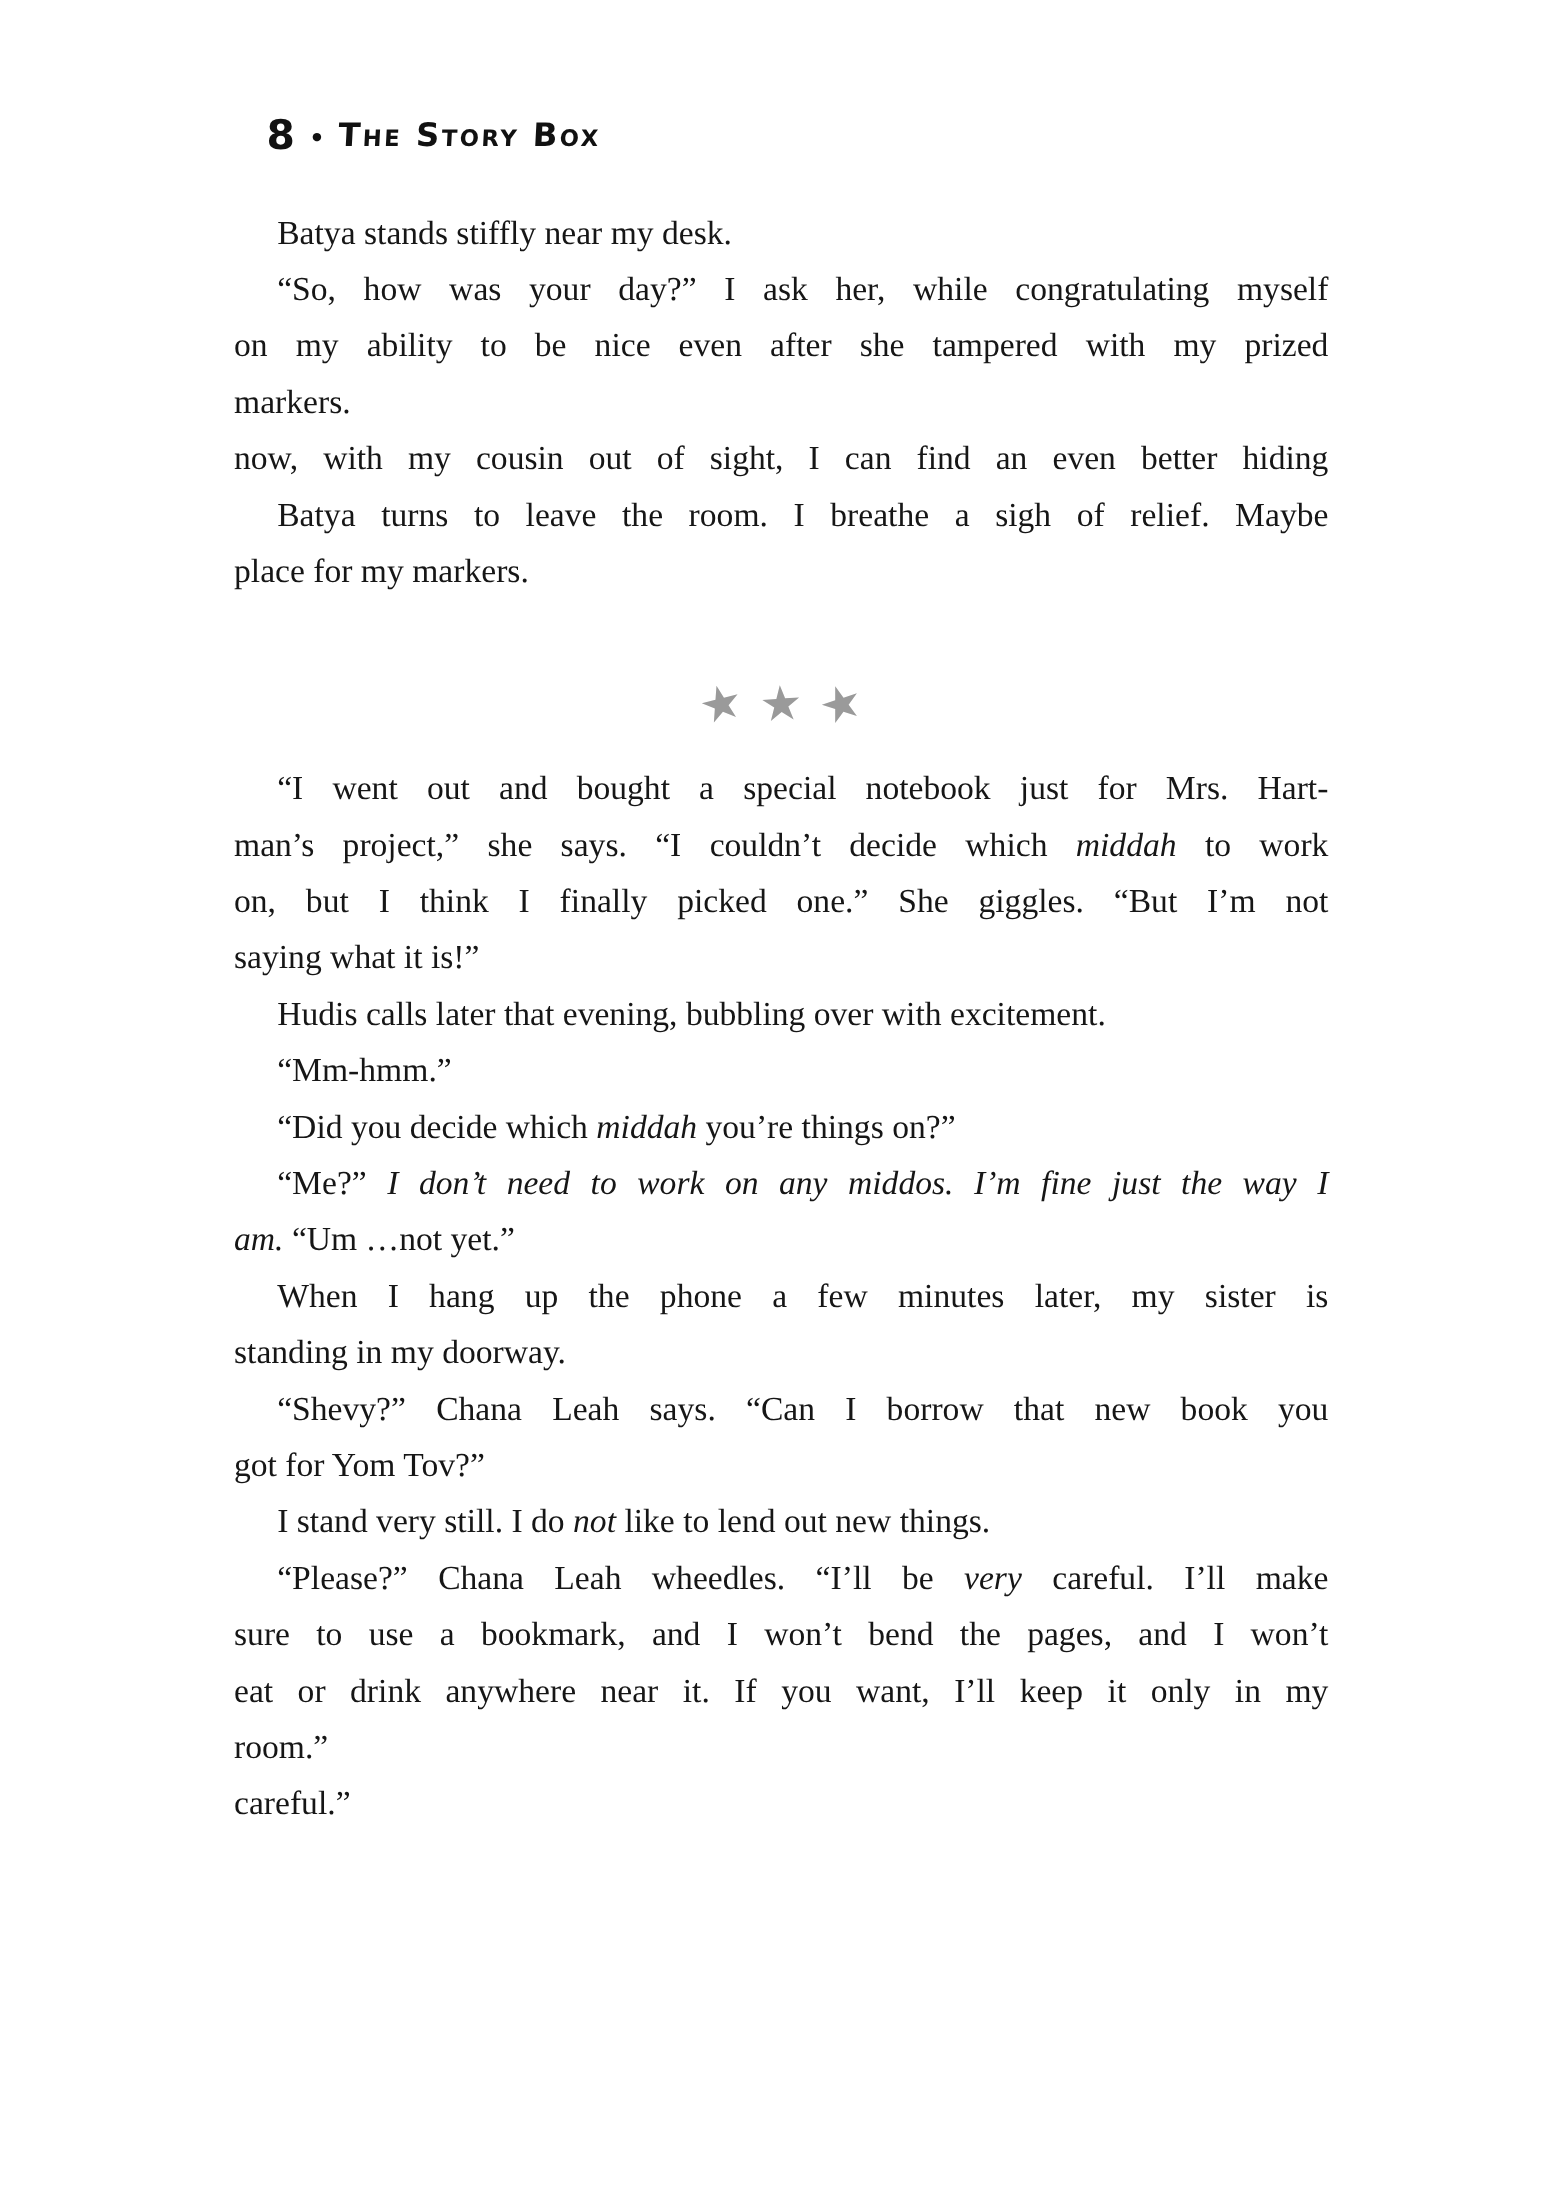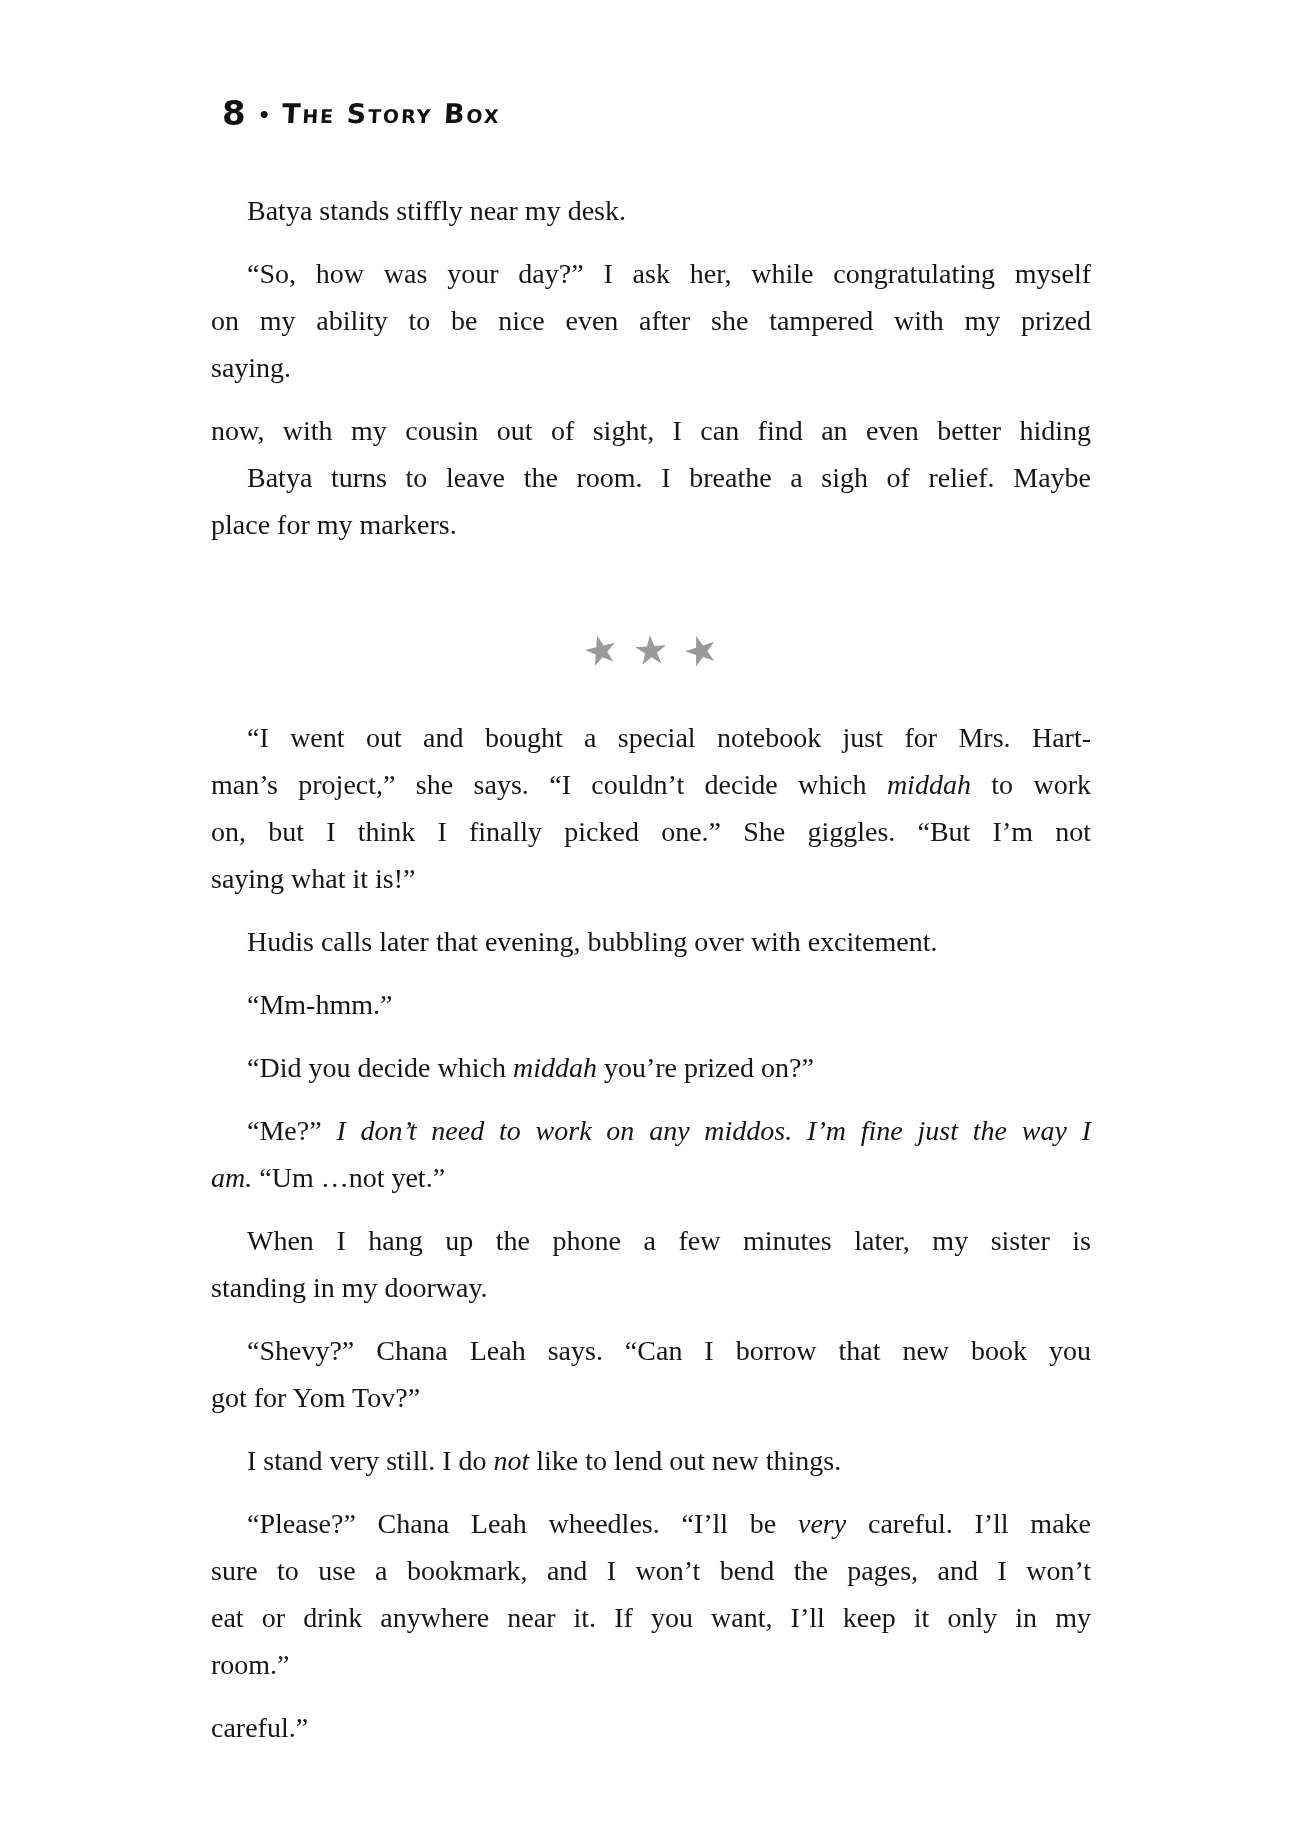--- a/index.html
+++ b/index.html
@@ -45,21 +45,21 @@
   .page-body {
     position: absolute;
     left: 195px;
     top: 171px;
     width: 912px;
     font-family: "Liberation Serif", serif;
     font-size: 28px;
     line-height: 47px;
     color: #161616;
   }
-  .para { margin: 16px; }
+  .para { margin: 0; }
   .line {
     text-align: justify;
     text-align-last: justify;
   }
   .line.last { text-align-last: left; }
   .line.first { text-indent: 36px; }
   .it { font-style: italic; }
   .star-divider {
     box-sizing: border-box;
     height: 134px;
@@ -88,21 +88,21 @@
     <span class="header-bullet">•</span>
     <span class="book-title">The Story Box</span>
   </header>
   <main class="page-body">
       <div class="para">
         <div class="line first last"><span>Batya stands stiffly near my desk.</span></div>
       </div>
       <div class="para">
         <div class="line first"><span>“So, how was your day?” I ask her, while congratulating myself</span></div>
         <div class="line"><span>on my ability to be nice even after she tampered with my prized</span></div>
-        <div class="line last"><span>saying.</span></div>
+        <div class="line last"><span>markers.</span></div>
       </div>
       <div class="para">
         <div class="line"><span>now, with my cousin out of sight, I can find an even better hiding</span></div>
         <div class="line first"><span>Batya turns to leave the room. I breathe a sigh of relief. Maybe</span></div>
         <div class="line last"><span>place for my markers.</span></div>
       </div>
       <div class="star-divider">
         <span class="star" style="color: rgb(154, 154, 154);">★</span>
         <span class="star" style="color: rgb(154, 154, 154);">★</span>
         <span class="star" style="color: rgb(154, 154, 154);">★</span>
@@ -113,21 +113,21 @@
         <div class="line"><span>on, but I think I finally picked one.” She giggles. “But I’m not</span></div>
         <div class="line last"><span>saying what it is!”</span></div>
       </div>
       <div class="para">
         <div class="line first last"><span>Hudis calls later that evening, bubbling over with excitement.</span></div>
       </div>
       <div class="para">
         <div class="line first last"><span>“Mm-hmm.”</span></div>
       </div>
       <div class="para">
-        <div class="line first last"><span>“Did you decide which </span><span class="it">middah</span><span> you’re prized on?”</span></div>
+        <div class="line first last"><span>“Did you decide which </span><span class="it">middah</span><span> you’re things on?”</span></div>
       </div>
       <div class="para">
         <div class="line first"><span>“Me?” </span><span class="it">I don’t need to work on any middos. I’m fine just the way I</span></div>
         <div class="line last"><span class="it">am.</span><span> “Um …not yet.”</span></div>
       </div>
       <div class="para">
         <div class="line first"><span>When I hang up the phone a few minutes later, my sister is</span></div>
         <div class="line last"><span>standing in my doorway.</span></div>
       </div>
       <div class="para">

